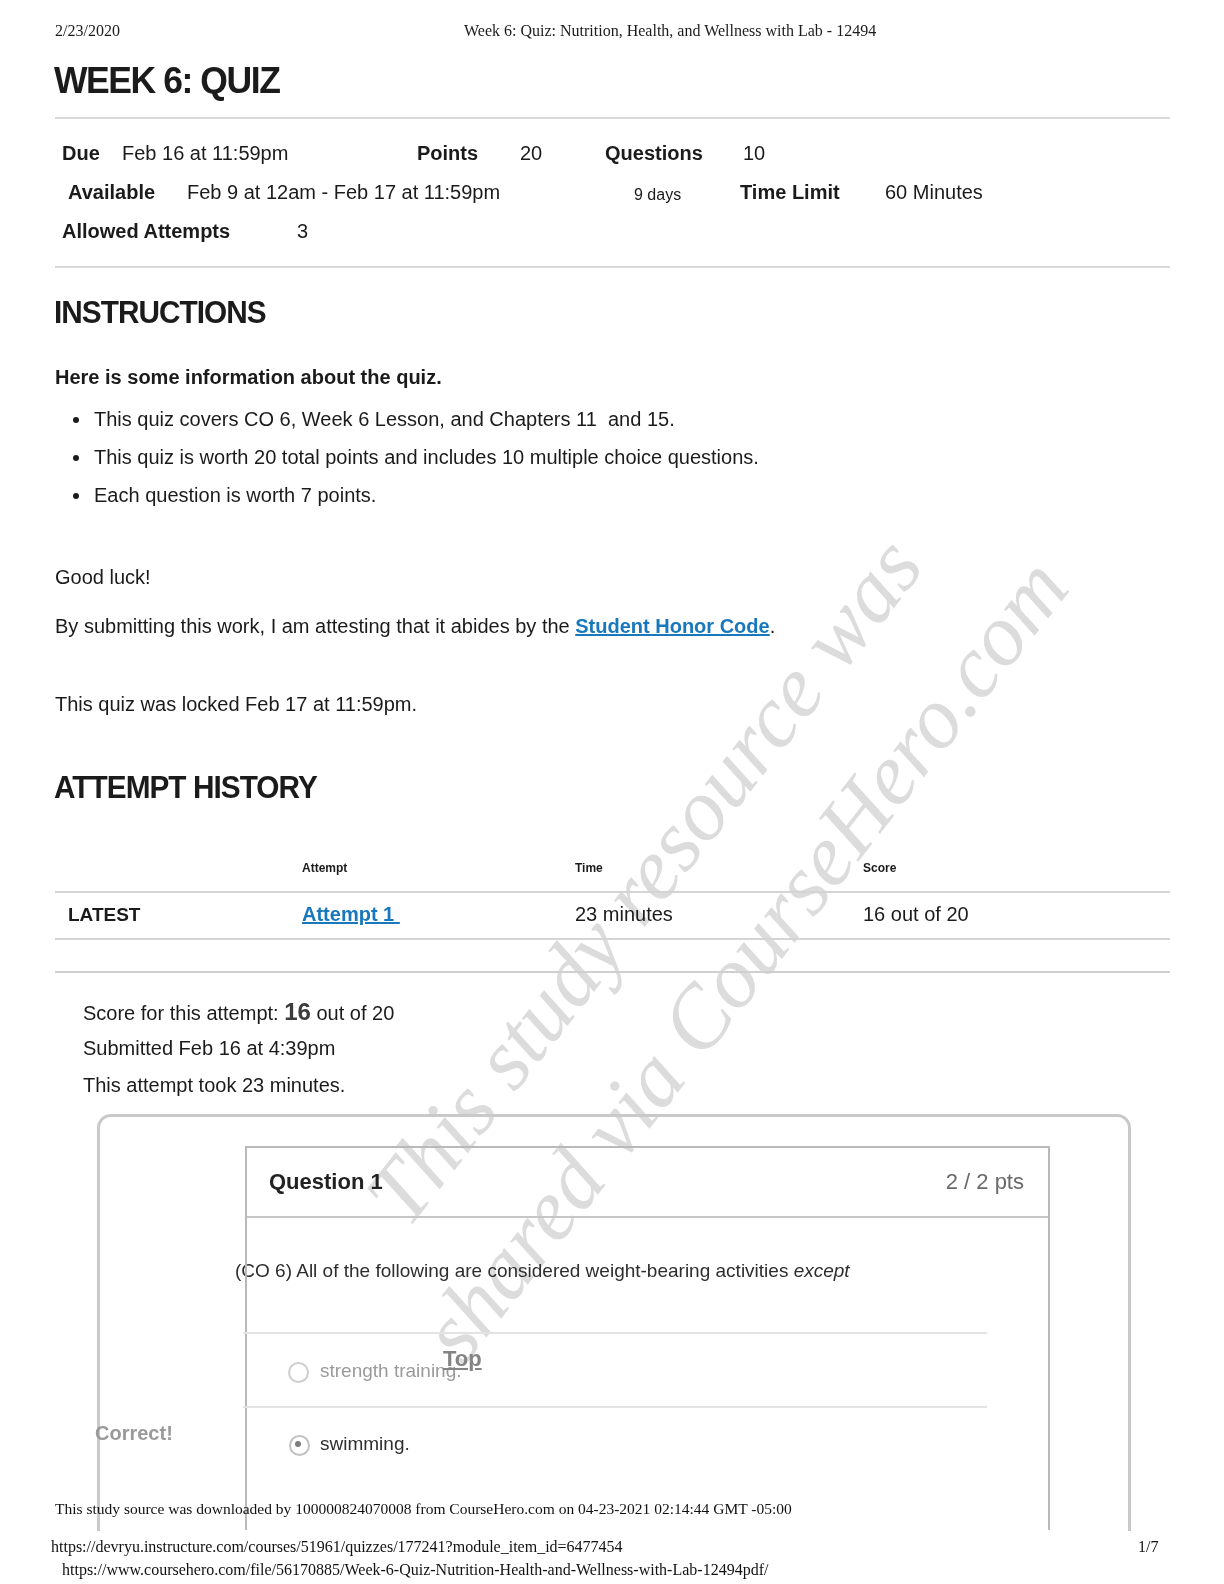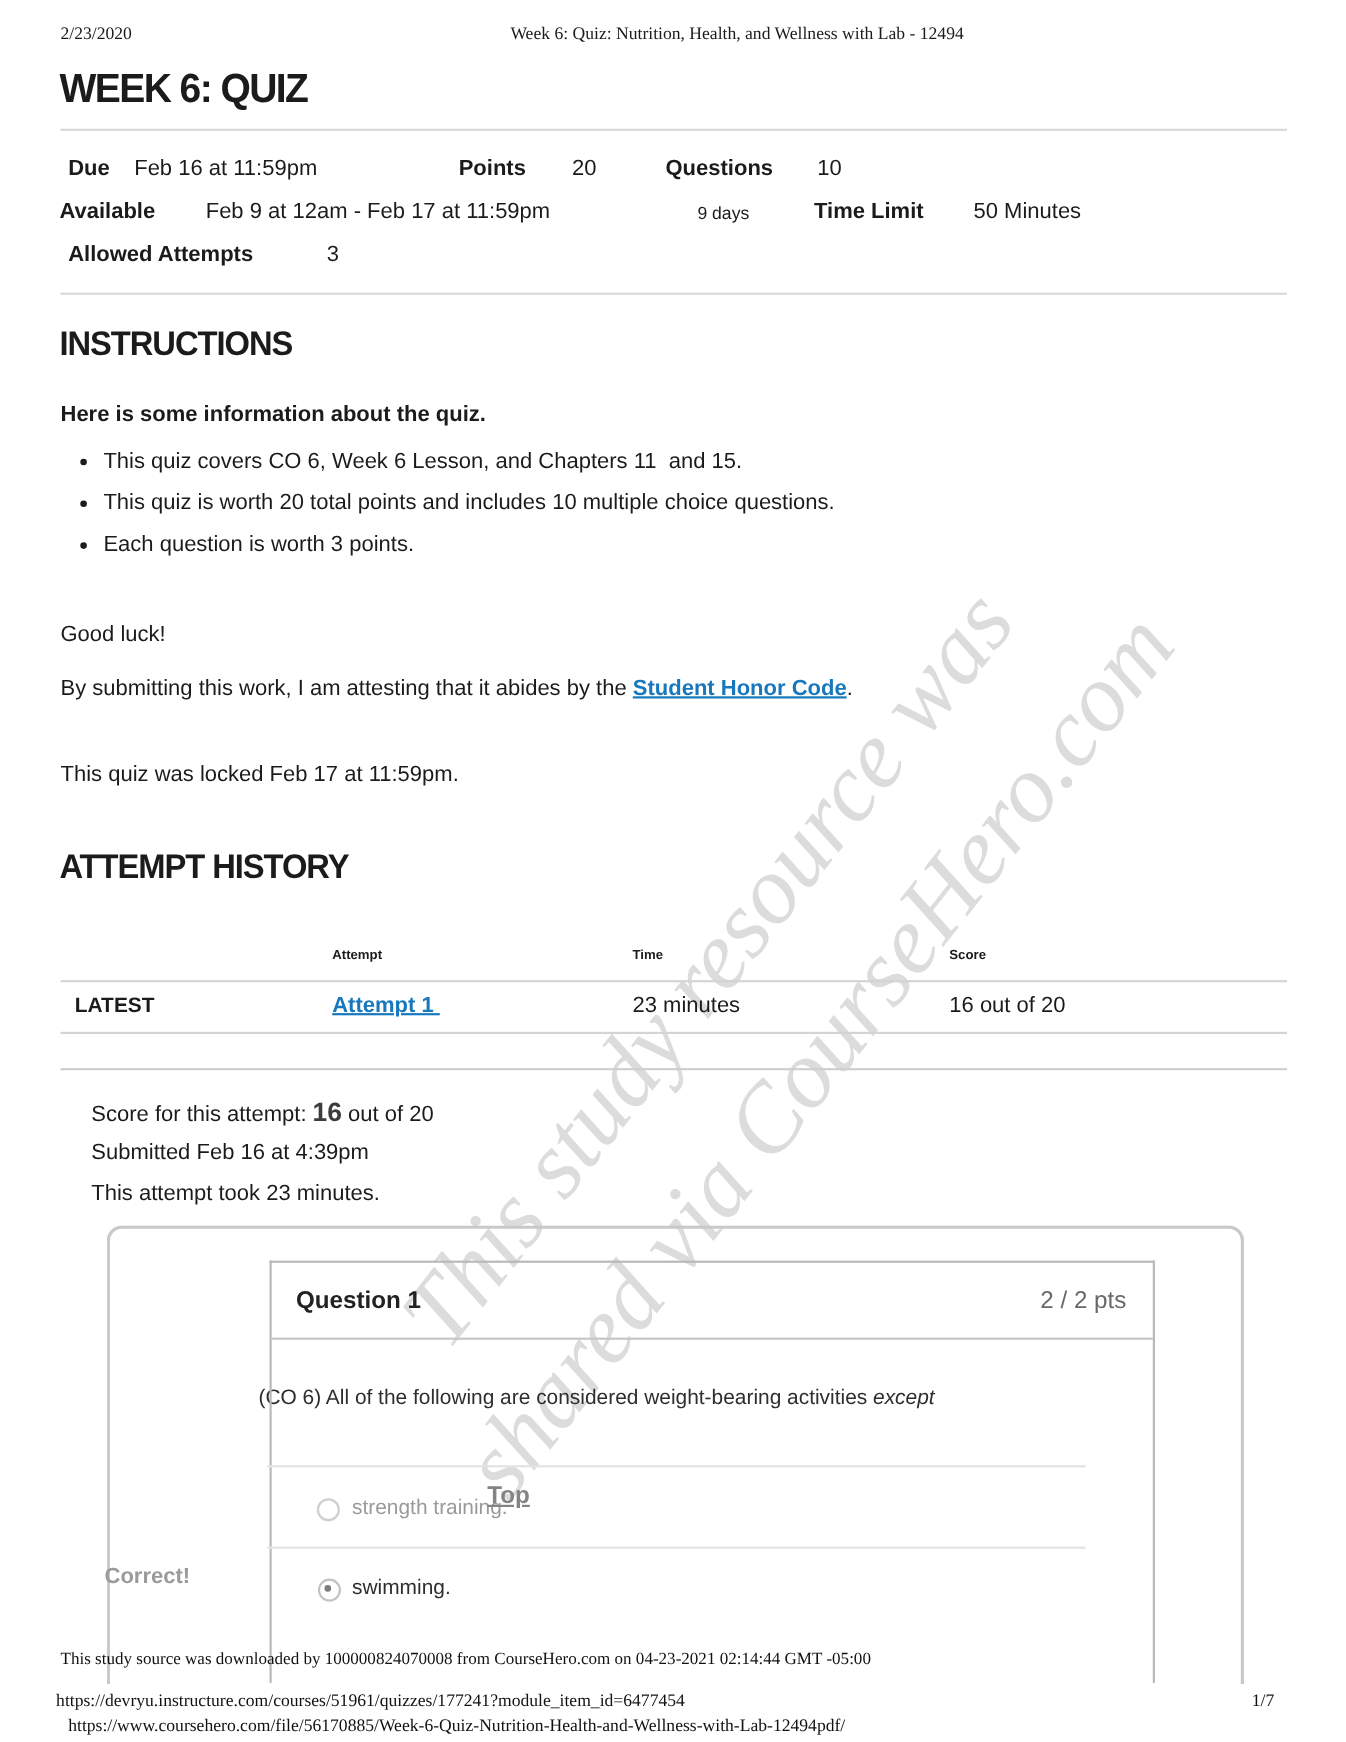--- a/index.html
+++ b/index.html
@@ -66,38 +66,38 @@
 <div class="abs big-heading" style="left:54px;top:60px;">WEEK 6: QUIZ</div>
 <div class="hr" style="top:117px;"></div>
 
 <div class="abs t20 meta-label" style="left:62px;top:142px;">Due</div>
 <div class="abs t20" style="left:122px;top:142px;">Feb 16 at 11:59pm</div>
 <div class="abs t20 meta-label" style="left:417px;top:142px;">Points</div>
 <div class="abs t20" style="left:520px;top:142px;">20</div>
 <div class="abs t20 meta-label" style="left:605px;top:142px;">Questions</div>
 <div class="abs t20" style="left:743px;top:142px;">10</div>
 
-<div class="abs t20 meta-label" style="left:54px;top:181px;text-align:center;">Available</div>
+<div class="abs t20 meta-label" style="left:68px;top:181px;text-align:center;">Available</div>
 <div class="abs t20" style="left:187px;top:181px;">Feb 9 at 12am - Feb 17 at 11:59pm</div>
 <div class="abs small-note" style="left:603px;top:186px;">9 days</div>
 <div class="abs t20 meta-label" style="left:740px;top:181px;">Time Limit</div>
-<div class="abs t20" style="left:885px;top:181px;">50 Minutes</div>
+<div class="abs t20" style="left:885px;top:181px;">60 Minutes</div>
 
 <div class="abs t20 meta-label" style="left:62px;top:220px;">Allowed Attempts</div>
 <div class="abs t20" style="left:297px;top:220px;">3</div>
 
 <div class="hr" style="top:266px;"></div>
 
 <div class="abs section-heading" style="left:54px;top:295px;">INSTRUCTIONS</div>
 <div class="abs t20" style="left:55px;top:366px;font-weight:bold;">Here is some information about the quiz.</div>
 
 <ul class="bullets">
   <li>This quiz covers CO 6, Week 6 Lesson, and Chapters 11&nbsp; and 15.</li>
   <li>This quiz is worth 20 total points and includes 10 multiple choice questions.</li>
-  <li>Each question is worth 3 points.</li>
+  <li>Each question is worth 7 points.</li>
 </ul>
 
 <div class="abs t20" style="left:55px;top:566px;">Good luck!</div>
 
 <div class="abs t20" style="left:55px;top:615px;"><span>By submitting this work, I am attesting that it abides by the </span><span class="link">Student Honor Code</span><span>.</span></div>
 
 <div class="abs t20" style="left:55px;top:693px;">This quiz was locked Feb 17 at 11:59pm.</div>
 
 <div class="abs section-heading" style="left:54px;top:770px;">ATTEMPT HISTORY</div>
 

